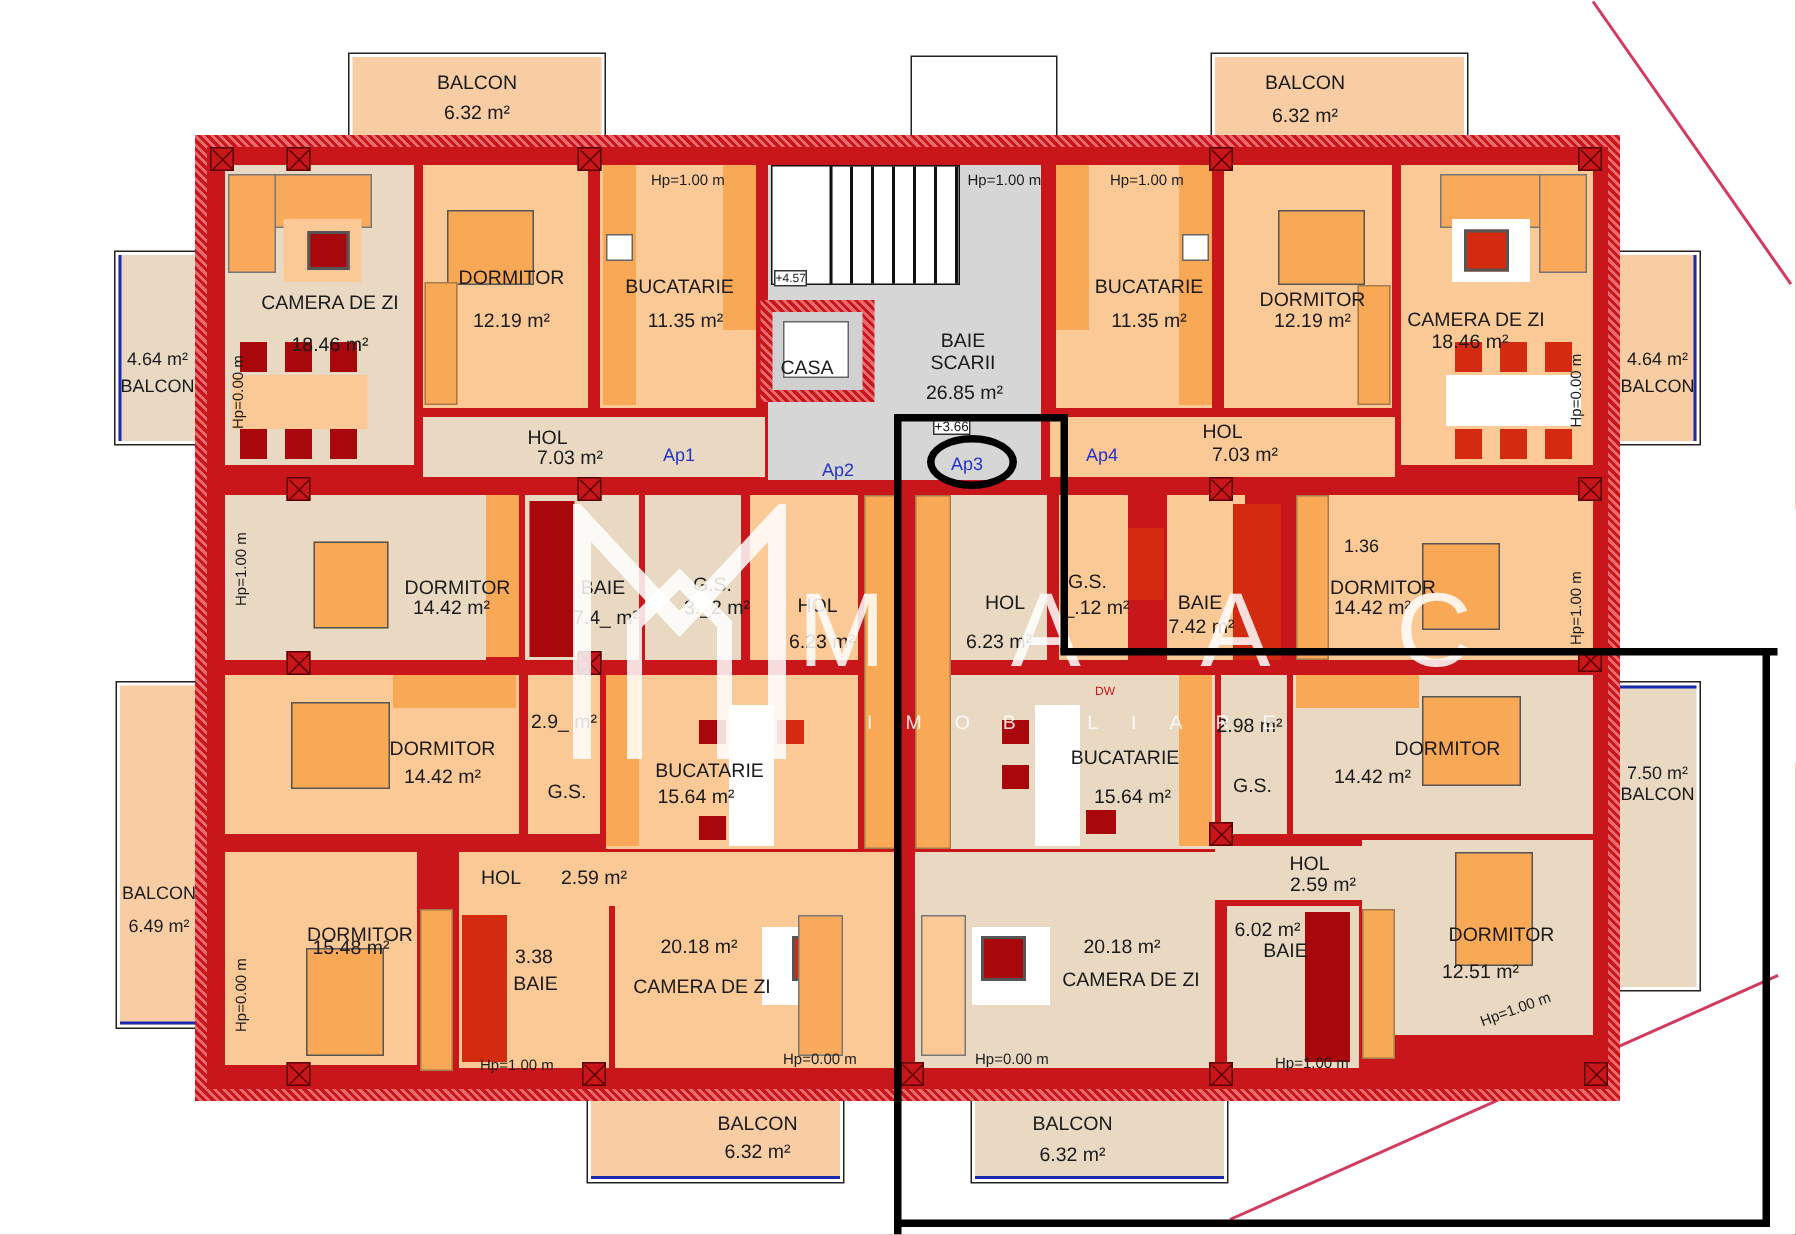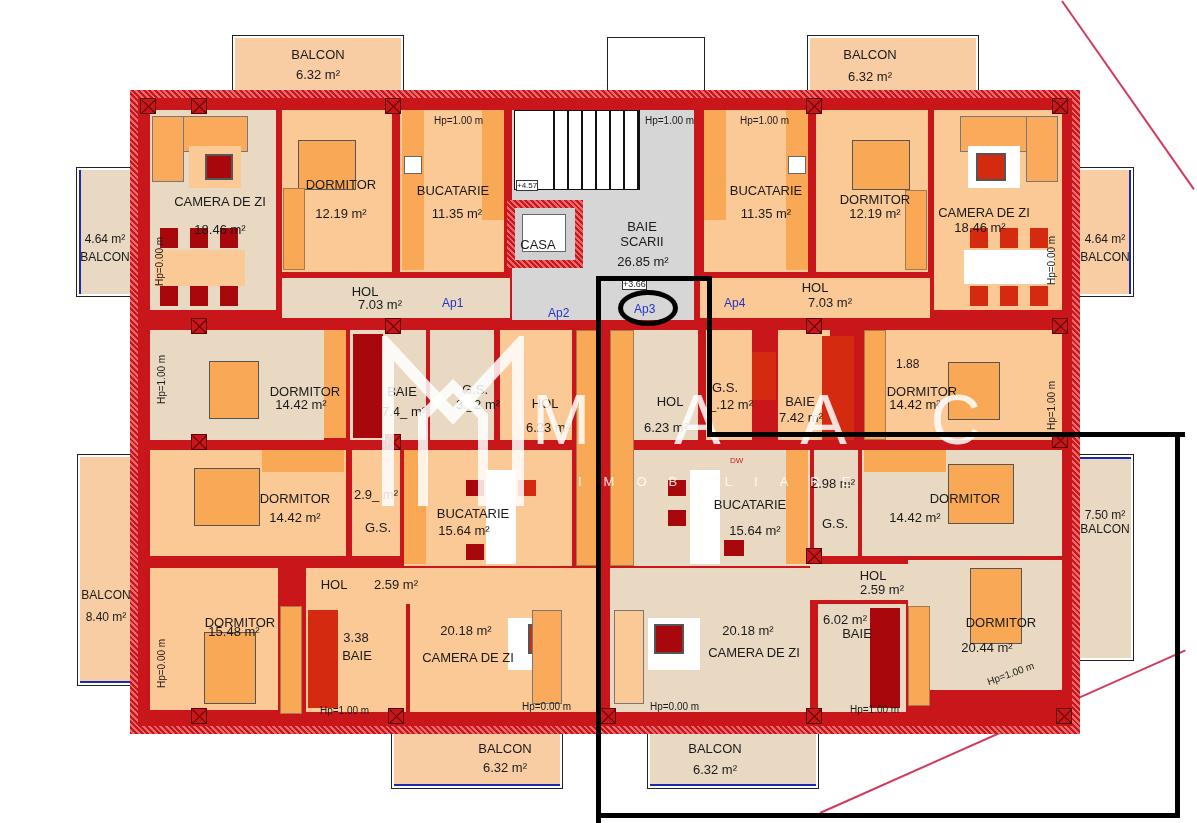--- a/index.html
+++ b/index.html
@@ -57,21 +57,21 @@
 <div class="abs balcony" style="left:1077px;top:168px;width:56px;height:128px;">
     <div class="edge" style="right:0;top:0;width:2px;height:100%;"></div>
   </div>
 <div class="lbl" style="left:1077px;top:232px;width:56px;font-size:12px;">4.64 m²</div>
 <div class="lbl" style="left:1077px;top:250px;width:56px;font-size:12px;">BALCON</div>
 
 <div class="abs balcony" style="left:78px;top:455px;width:56px;height:230px;">
     <div class="edge" style="left:0;bottom:0;width:100%;height:2px;"></div>
   </div>
 <div class="lbl" style="left:78px;top:588px;width:56px;font-size:12px;">BALCON</div>
-<div class="lbl" style="left:78px;top:610px;width:56px;font-size:12px;">8.40 m²</div>
+<div class="lbl" style="left:78px;top:610px;width:56px;font-size:12px;">6.49 m²</div>
 
 <div class="abs balcony beige" style="left:1077px;top:455px;width:56px;height:205px;">
     <div class="edge" style="left:0;top:0;width:100%;height:2px;"></div>
   </div>
 <div class="lbl" style="left:1077px;top:508px;width:56px;font-size:12px;">7.50 m²</div>
 <div class="lbl" style="left:1077px;top:522px;width:56px;font-size:12px;">BALCON</div>
 
 <div class="abs balcony" style="left:392px;top:732px;width:170px;height:56px;">
     <div class="edge" style="left:0;bottom:0;width:100%;height:2px;"></div>
   </div>
@@ -203,32 +203,32 @@
 <div class="lbl" style="left:706px;top:397px;width:50px;">_.12 m²</div>
 
 <div class="room peach" style="left:778px;top:330px;width:52px;height:110px;"></div>
 <div class="furn red" style="left:822px;top:336px;width:32px;height:104px;"></div>
 <div class="lbl" style="left:780px;top:394px;width:40px;">BAIE</div>
 <div class="lbl" style="left:776px;top:410px;width:50px;">7.42 m²</div>
 
 <div class="furn orange" style="left:864px;top:330px;width:22px;height:110px;border:1px solid #a67a4a;"></div>
 <div class="room peach" style="left:886px;top:330px;width:176px;height:110px;"></div>
 <div class="furn bed" style="left:948px;top:362px;width:52px;height:58px;"></div>
-<div class="small" style="left:896px;top:357px;font-size:12px;">1.88</div>
+<div class="small" style="left:896px;top:357px;font-size:12px;">1.36</div>
 <div class="lbl" style="left:882px;top:384px;width:80px;">DORMITOR</div>
 <div class="lbl" style="left:880px;top:397px;width:70px;">14.42 m²</div>
 
 <div class="room peach" style="left:150px;top:450px;width:196px;height:106px;"></div>
 <div class="furn bed" style="left:194px;top:468px;width:66px;height:58px;"></div>
 <div class="furn orange" style="left:262px;top:450px;width:82px;height:22px;"></div>
 <div class="lbl" style="left:250px;top:491px;width:90px;">DORMITOR</div>
 <div class="lbl" style="left:250px;top:510px;width:90px;">14.42 m²</div>
 
 <div class="room peach" style="left:352px;top:450px;width:48px;height:106px;"></div>
-<div class="lbl" style="left:352px;top:473px;width:48px;margin-top:14px;">2.9_ m²</div>
+<div class="lbl" style="left:352px;top:473px;width:48px;">2.9_ m²</div>
 <div class="lbl" style="left:358px;top:520px;width:40px;">G.S.</div>
 
 <div class="room peach" style="left:404px;top:450px;width:168px;height:116px;"></div>
 <div class="furn orange" style="left:404px;top:450px;width:22px;height:114px;"></div>
 <div class="furn white" style="left:486px;top:470px;width:30px;height:94px;"></div>
 <div class="furn dark" style="left:466px;top:480px;width:18px;height:16px;"></div>
 <div class="furn red" style="left:518px;top:480px;width:18px;height:16px;"></div>
 <div class="furn dark" style="left:466px;top:544px;width:18px;height:16px;"></div>
 <div class="lbl" style="left:428px;top:506px;width:90px;">BUCATARIE</div>
 <div class="lbl" style="left:424px;top:523px;width:80px;">15.64 m²</div>
@@ -292,21 +292,21 @@
 <div class="room beigeR" style="left:818px;top:604px;width:88px;height:108px;"></div>
 <div class="furn dark" style="left:870px;top:608px;width:30px;height:100px;"></div>
 <div class="lbl" style="left:820px;top:612px;width:50px;">6.02 m²</div>
 <div class="lbl" style="left:840px;top:626px;width:34px;">BAIE</div>
 <div class="small" style="left:850px;top:704px;">Hp=1.00 m</div>
 
 <div class="room beigeR" style="left:908px;top:560px;width:154px;height:130px;"></div>
 <div class="furn orange" style="left:908px;top:606px;width:22px;height:100px;border:1px solid #a67a4a;"></div>
 <div class="furn bed" style="left:970px;top:568px;width:52px;height:76px;"></div>
 <div class="lbl" style="left:956px;top:615px;width:90px;">DORMITOR</div>
-<div class="lbl" style="left:952px;top:640px;width:70px;">20.44 m²</div>
+<div class="lbl" style="left:952px;top:640px;width:70px;">12.51 m²</div>
 <div class="small" style="left:986px;top:668px;transform:rotate(-20deg);">Hp=1.00 m</div>
 
 <div class="small vert" style="left:154px;top:286px;">Hp=0.00 m</div>
 <div class="small vert" style="left:156px;top:404px;">Hp=1.00 m</div>
 <div class="small vert" style="left:156px;top:688px;">Hp=0.00 m</div>
 <div class="small vert" style="left:1046px;top:285px;">Hp=0.00 m</div>
 <div class="small vert" style="left:1046px;top:430px;">Hp=1.00 m</div>
 
 <div class="col" style="left:140px;top:98px;"></div>
 <div class="col" style="left:191px;top:98px;"></div>

